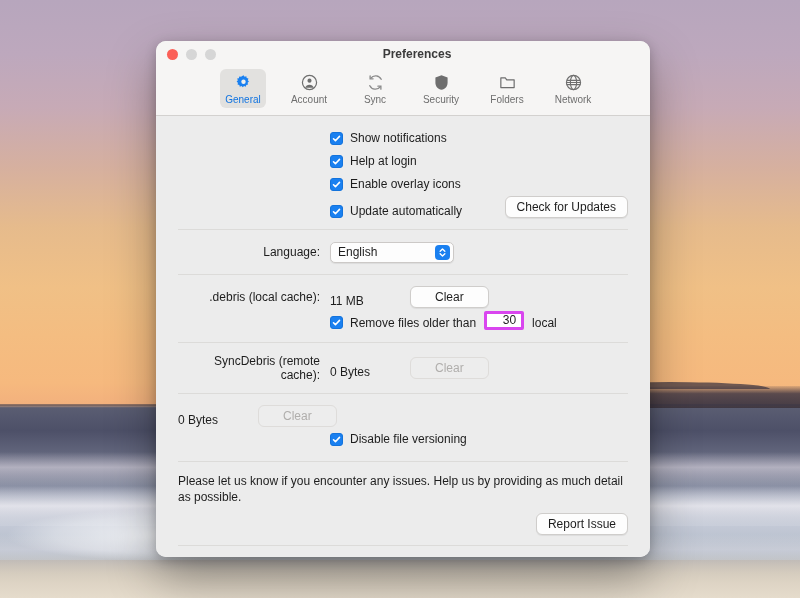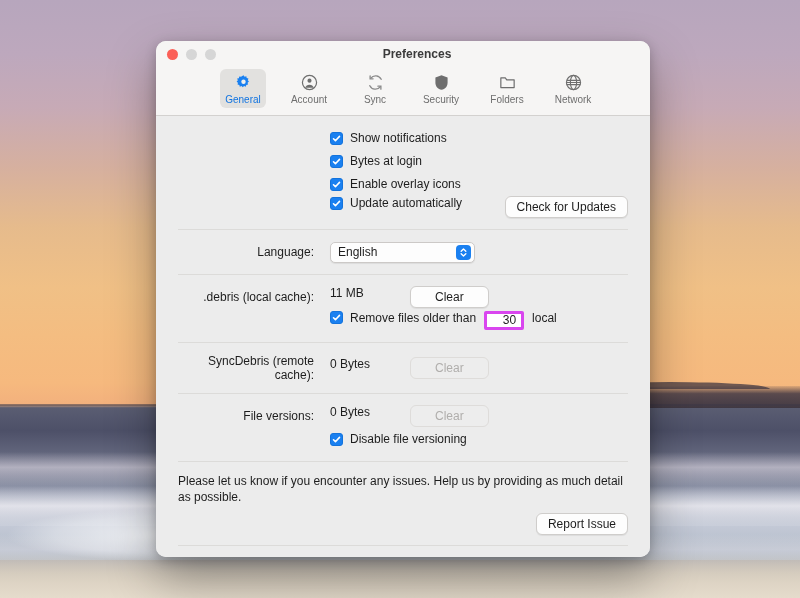--- a/index.html
+++ b/index.html
@@ -178,27 +178,27 @@
   .row {
     display: flex;
     align-items: center;
     min-height: 22px;
     margin: 1px 0;
   }
   .row .label {
     width: 152px;
     flex: 0 0 152px;
     text-align: right;
-    padding-right: 16px;
+    padding-right: 10px;
     color: #1d1d1d;
   }
   .row .field {
     flex: 1 1 auto;
     display: flex;
-    align-items: flex-start;
+    align-items: flex-end;
     gap: 8px;
   }
 
   
   .cbx {
     display: flex;
     align-items: center;
     gap: 7px;
     cursor: default;
   }
@@ -229,21 +229,21 @@
     color: #b0aeac;
     background: #ededed;
     border-color: #dedcda;
     box-shadow: none;
   }
   .btn.small { padding: 3px 24px; }
 
   
   .select {
     position: relative;
-    width: 145px;
+    width: 124px;
     height: 21px;
     background: #fdfdfd;
     border: 1px solid #ccc9c7;
     border-radius: 5px;
     box-shadow: 0 1px 1px rgba(0,0,0,.07);
     display: flex;
     align-items: center;
     padding-left: 7px;
     font-size: 12px;
     cursor: default;
@@ -405,21 +405,21 @@
 
         <div class="row">
           <div class="label"></div>
           <div class="field">
             <div class="cbx">
               <span class="box">
                 <svg width="9" height="9" viewBox="0 0 12 12" fill="none" stroke="#fff" stroke-width="2.1" stroke-linecap="round" stroke-linejoin="round">
                     <path d="M2 6.3l2.6 2.6L10 3.2"></path>
                   </svg>
               </span>
-              <span>Bytes at login</span>
+              <span>Help at login</span>
             </div>
           </div>
         </div>
 
         <div class="row">
           <div class="label"></div>
           <div class="field">
             <div class="cbx">
               <span class="box">
                 <svg width="9" height="9" viewBox="0 0 12 12" fill="none" stroke="#fff" stroke-width="2.1" stroke-linecap="round" stroke-linejoin="round">
@@ -502,21 +502,20 @@
             <span style="width:72px;">0 Bytes</span>
             <button class="btn small disabled">Clear</button>
           </div>
         </div>
       </div>
 
       <div class="divider"></div>
 
       <div class="section">
         <div class="row">
-          <div class="label">File versions:</div>
           <div class="field">
             <span style="width:72px;">0 Bytes</span>
             <button class="btn small disabled">Clear</button>
           </div>
         </div>
         <div class="row">
           <div class="label"></div>
           <div class="field">
             <div class="cbx">
               <span class="box">

